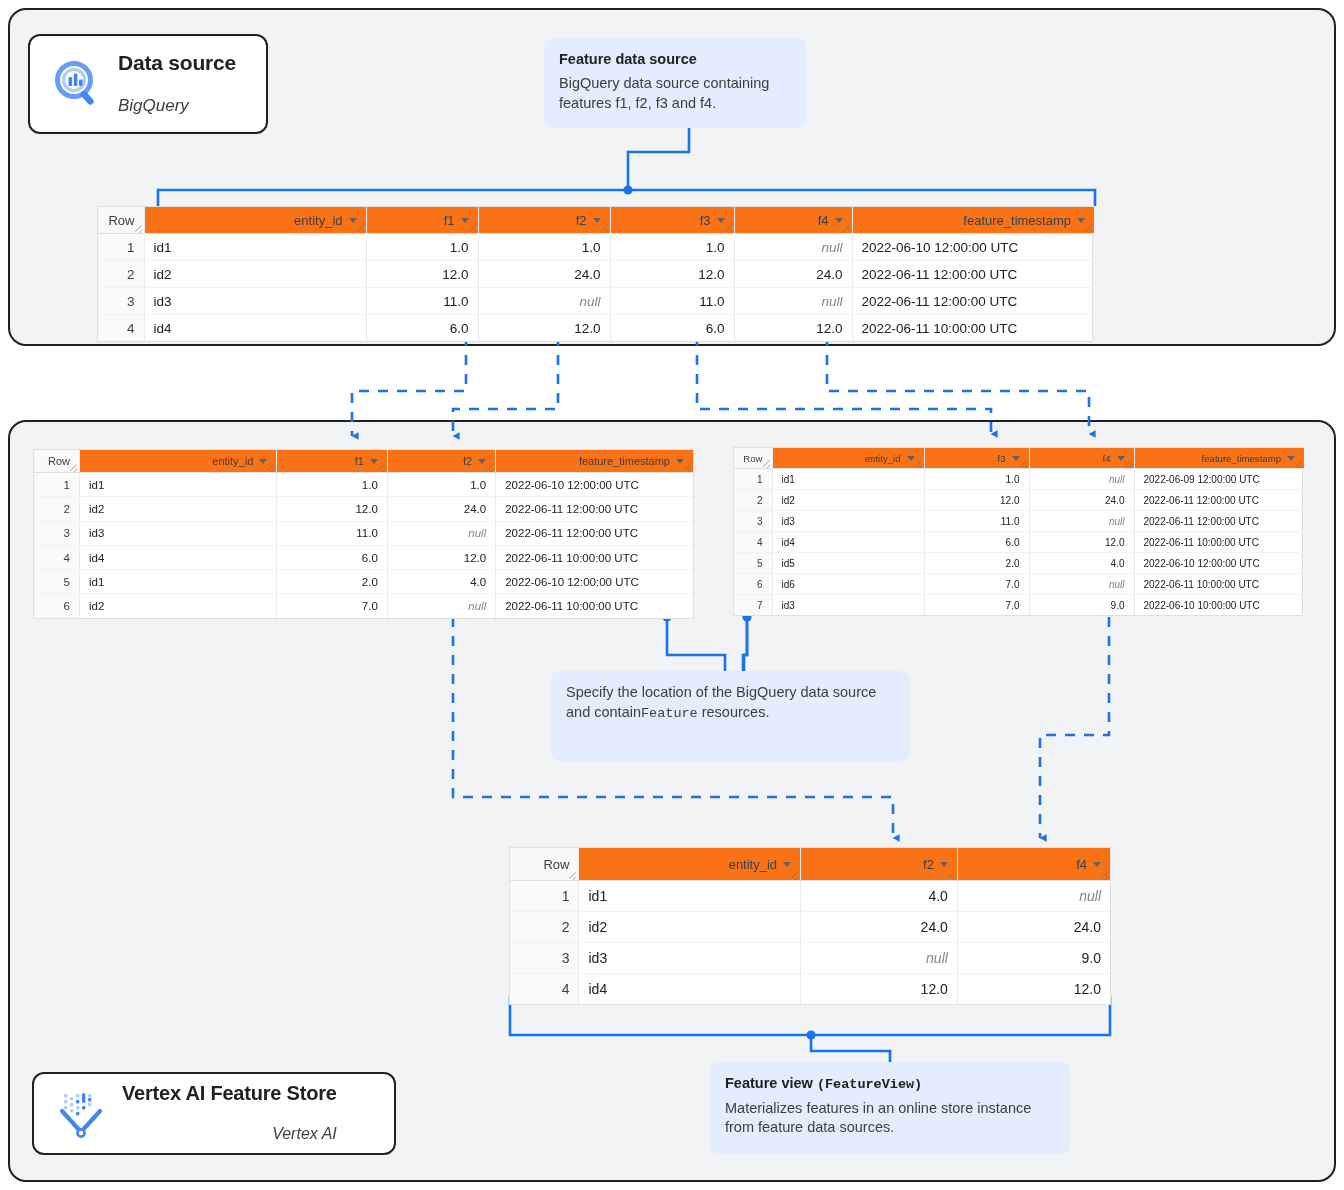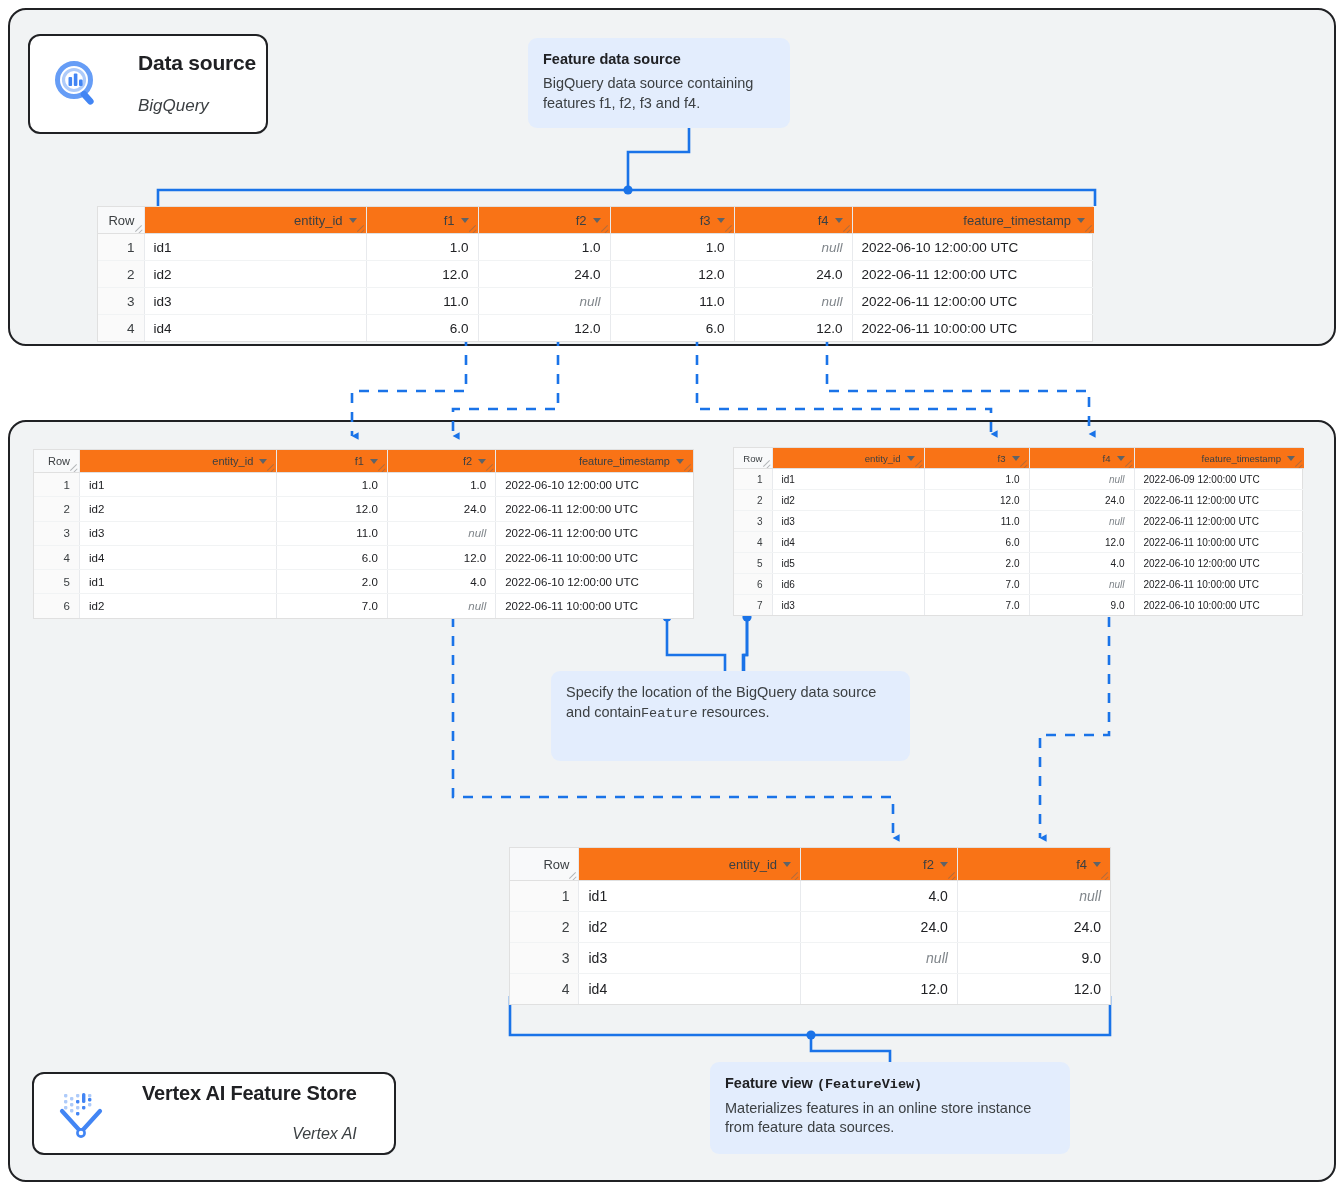--- a/index.html
+++ b/index.html
@@ -22,21 +22,20 @@
 
   
   .brand-card{
     position:absolute;
     background:#ffffff;
     border:2px solid #202124;
     border-radius:12px;
     box-sizing:border-box;
     display:flex;align-items:center;
     padding-left:18px;
-    gap:20px;
   }
   #brand-datasource{left:28px;top:34px;width:240px;height:100px;}
   #brand-featurestore{left:32px;top:1072px;width:364px;height:83px;}
   .brand-icon{width:58px;height:58px;flex:0 0 58px;margin-right:12px;}
   .brand-text{display:flex;flex-direction:column;justify-content:center;}
   .brand-title{font-size:21px;font-weight:bold;color:#202124;letter-spacing:-.2px;line-height:1.15;}
   .brand-sub{font-size:17px;color:#3c4043;line-height:1.3;margin-top:19px;font-style:italic;}
   #brand-featurestore .brand-title{font-size:20px;}
   #brand-featurestore .brand-sub{font-size:16px;text-align:right;}
 
@@ -49,21 +48,21 @@
     padding:12px 15px 13px 15px;
   }
   .callout-title{
     font-size:14.5px;font-weight:bold;color:#202124;
     margin-bottom:5px;line-height:1.3;
   }
   .callout-body{
     font-size:14.5px;color:#3c4043;line-height:1.36;
   }
   .mono{font-family:"Liberation Mono", monospace;font-size:13.5px;}
-  #callout-featuredatasource{left:528px;top:38px;width:262px;height:90px;}
+  #callout-featuredatasource{left:544px;top:38px;width:262px;height:90px;}
   #callout-featuregroups{left:551px;top:671px;width:359px;height:90px;}
   #callout-featureview{left:710px;top:1062px;width:360px;height:92px;}
 
   
   .tbl{
     position:absolute;
     background:#ffffff;
     box-sizing:border-box;
     border-collapse:collapse;
     font-family:"Liberation Sans", sans-serif;

